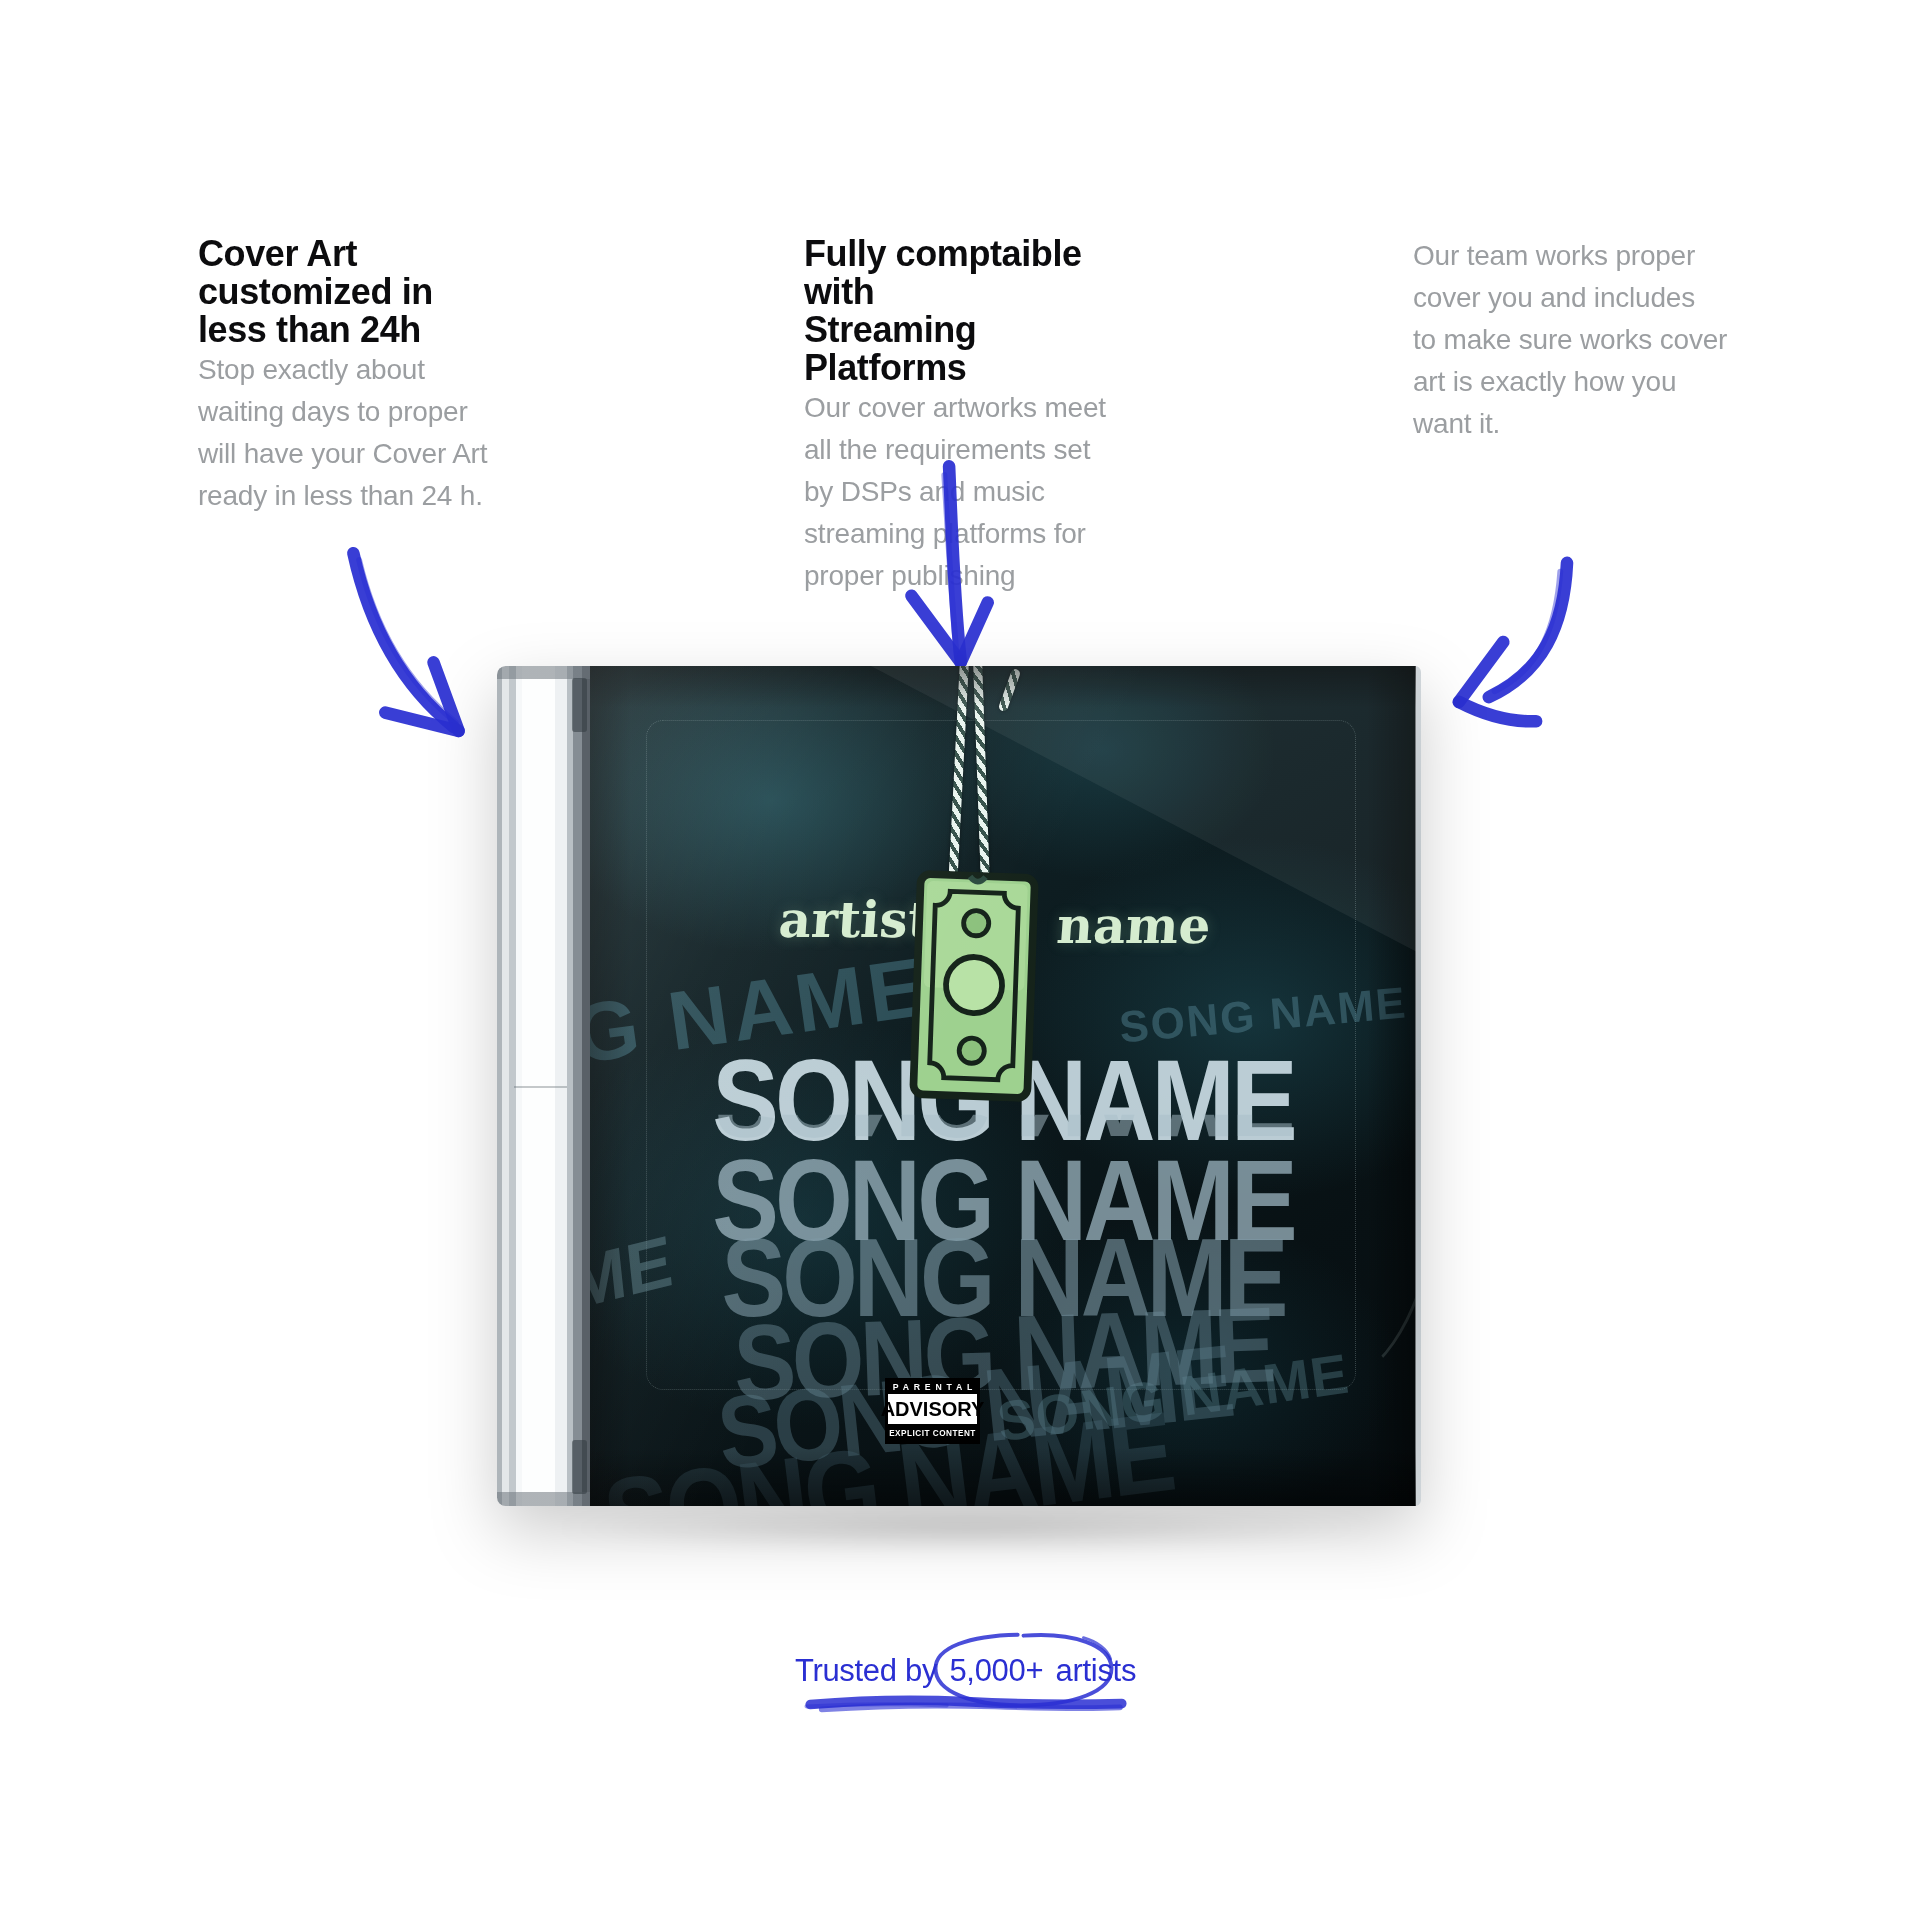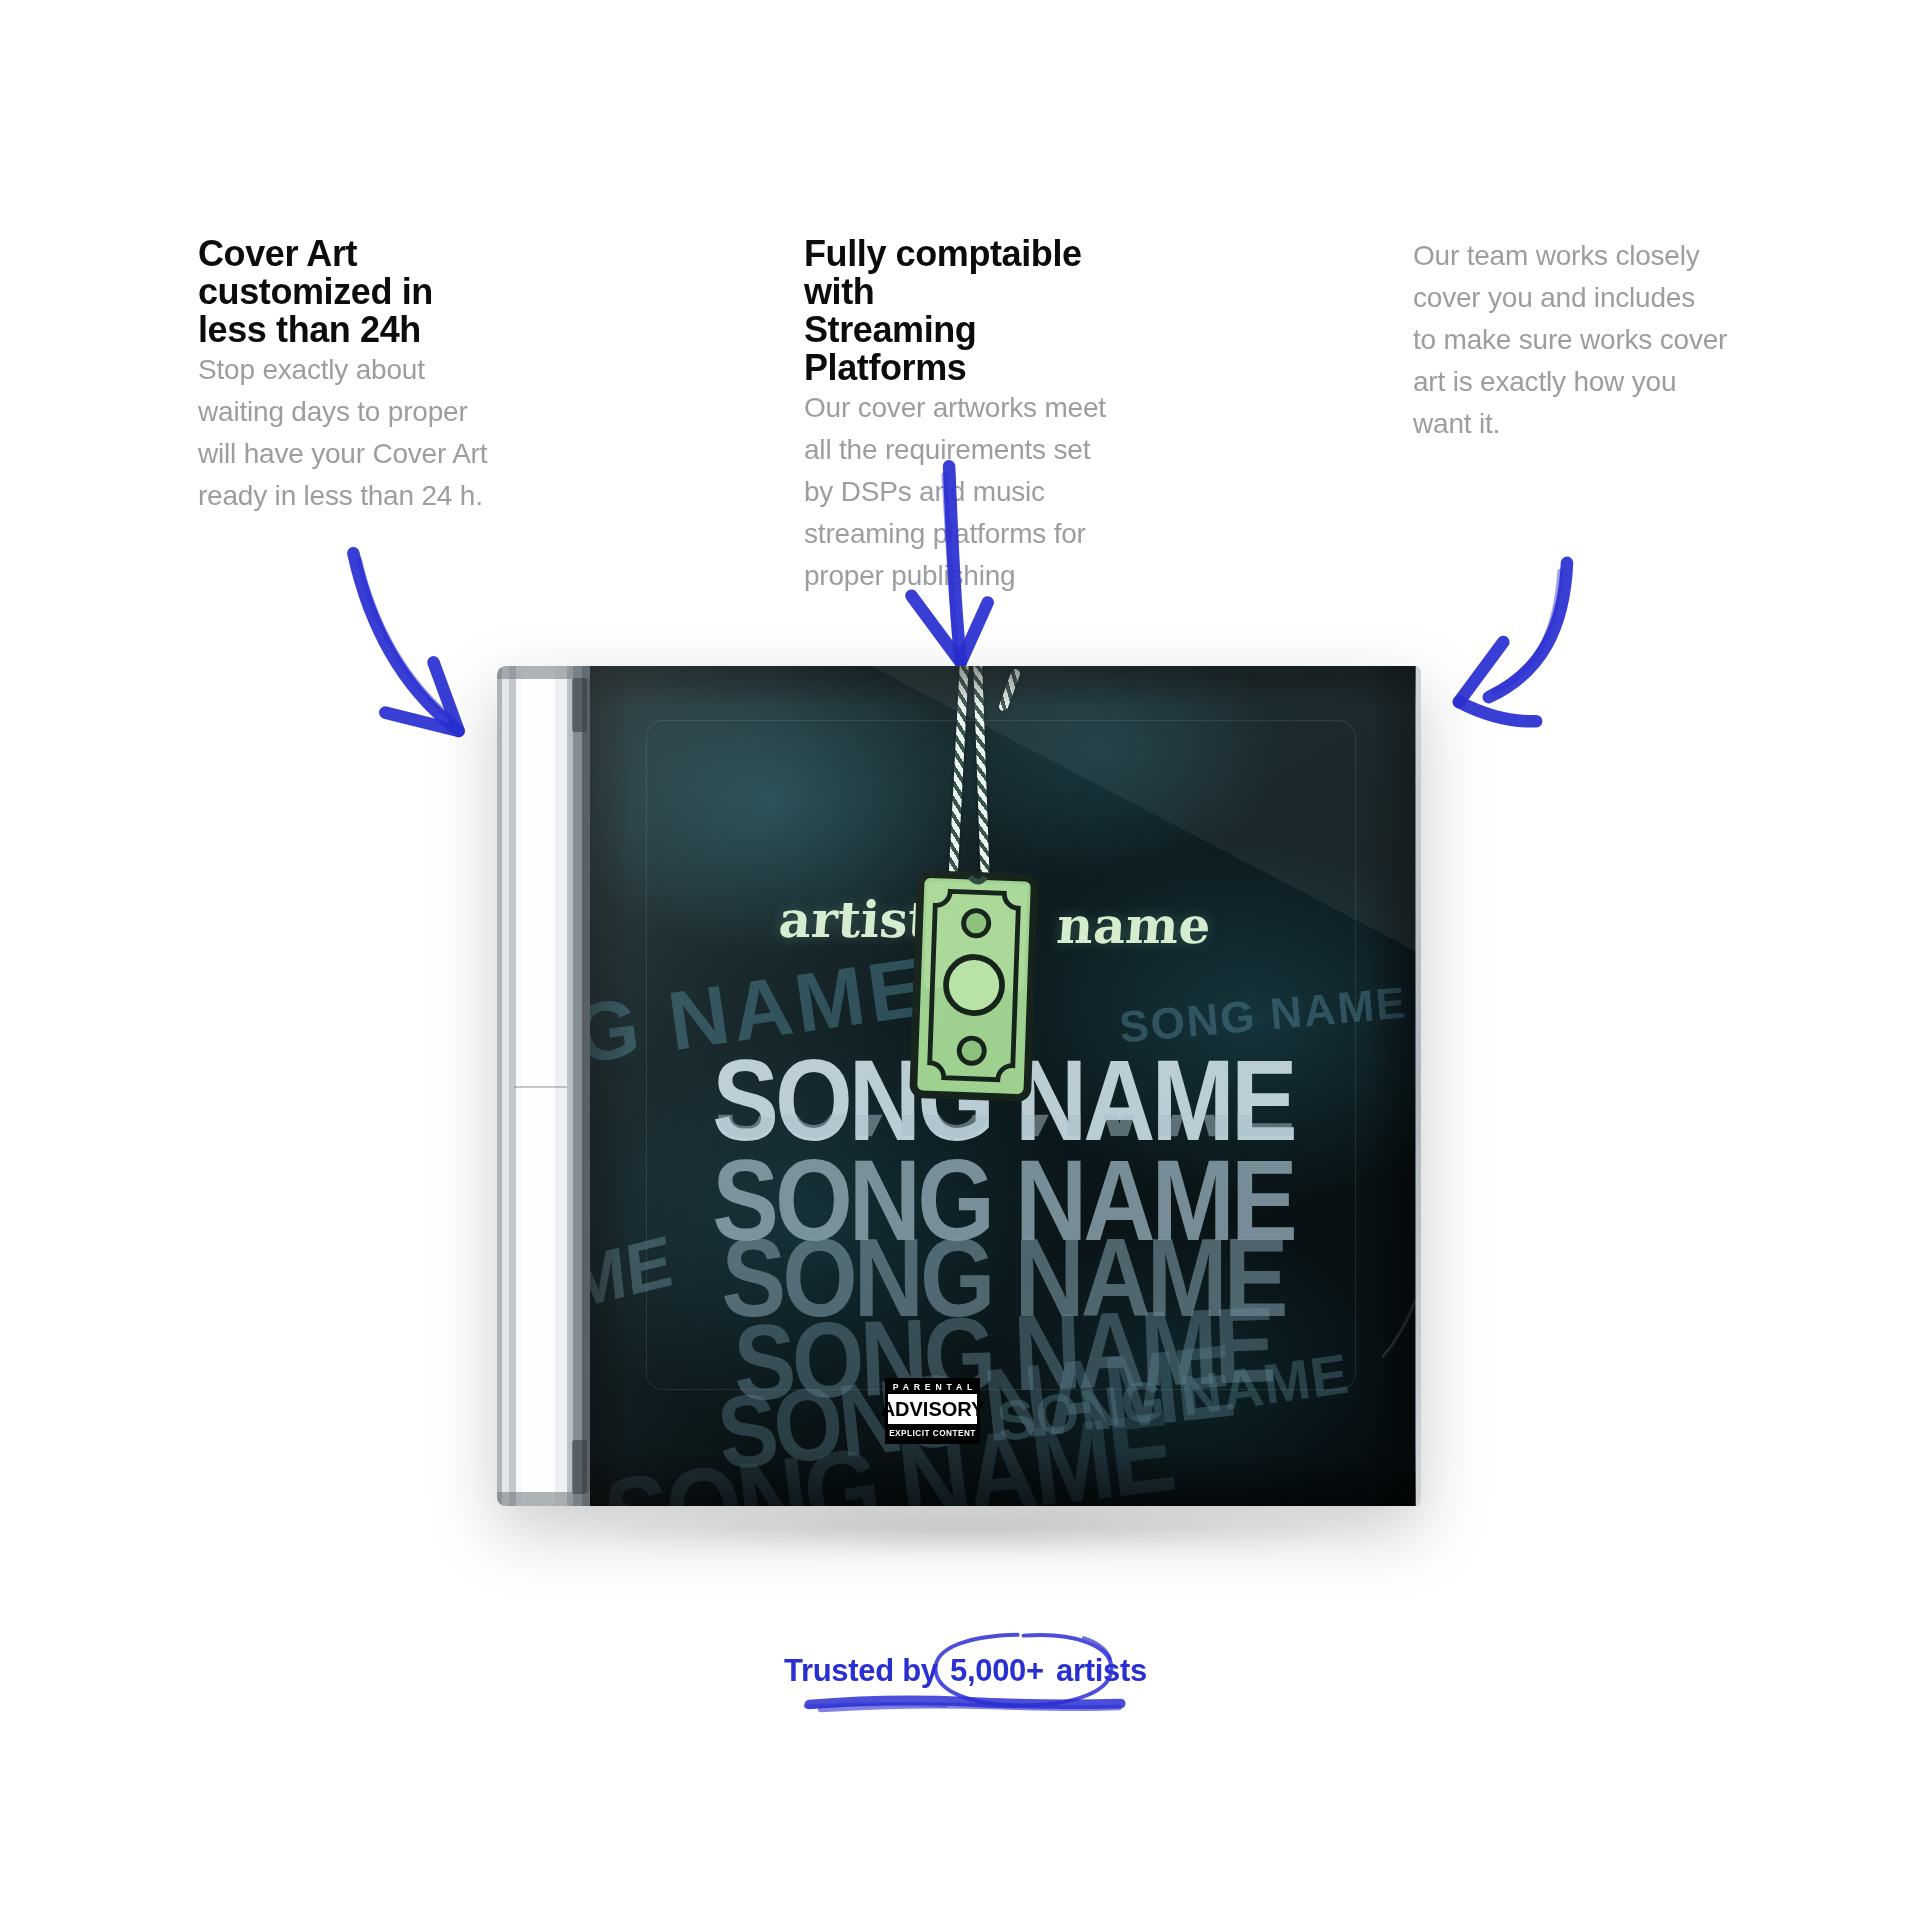--- a/index.html
+++ b/index.html
@@ -99,21 +99,21 @@
       box-shadow:0 0 0 1px #000;display:flex;flex-direction:column;}
   .advisory .l1{height:15.4px;display:flex;align-items:center;justify-content:center;
       color:#fff;font-size:8.7px;font-weight:700;letter-spacing:4.8px;text-indent:4.8px;}
   .advisory .l2{height:30px;margin:0 1.9px;background:#fff;display:flex;align-items:center;justify-content:center;
       color:#000;font-size:20px;font-weight:900;letter-spacing:0;transform-origin:center;}
   .advisory .l3{flex:1;display:flex;align-items:center;justify-content:center;
       color:#fff;font-size:8.2px;font-weight:700;letter-spacing:0.5px;white-space:nowrap;}
 
   
   .trusted{position:absolute;left:0;top:1653px;width:1931px;text-align:center;z-index:2;}
-  .trusted-line{display:inline-block;position:relative;font-size:31px;font-weight:700;color:#2a2fd2;letter-spacing:-0.3px;}
+  .trusted-line{display:inline-block;position:relative;font-size:31px;font-weight:400;color:#2a2fd2;letter-spacing:-0.3px;}
   .trusted-num{position:relative;display:inline-block;padding:0 3.9px;}
   .num-circle{position:absolute;left:-25px;top:-29px;width:205px;height:93px;pointer-events:none;}
   .num-circle path{fill:none;stroke:#2a2fd2;stroke-linecap:round;}
   .scribble{display:block;margin:3.9px auto 0;width:328px;height:25px;}
   .scribble path{fill:none;stroke:#2a2fd2;stroke-linecap:round;}
 </style>
 </head>
 <body>
 
 <div class="canvas">
@@ -138,21 +138,21 @@
     <div class="feature-body">
         <div>Our cover artworks meet</div>
         <div>all the requirements set</div>
         <div>by DSPs and music</div>
         <div>streaming platforms for</div>
         <div>proper publishing</div>
       </div>
   </div>
   <div class="feature f3">
     <div class="feature-body">
-        <div>Our team works closely</div>
+        <div>Our team works proper</div>
         <div>cover you and includes</div>
         <div>to make sure works cover</div>
         <div>art is exactly how you</div>
         <div>want it.</div>
       </div>
   </div>
 
   <svg class="arrow-layer" viewBox="0 0 2000 2000">
     <g>
       <path class="stroke-main" d="M366,573 C382,646 414,708 470,753"></path>

